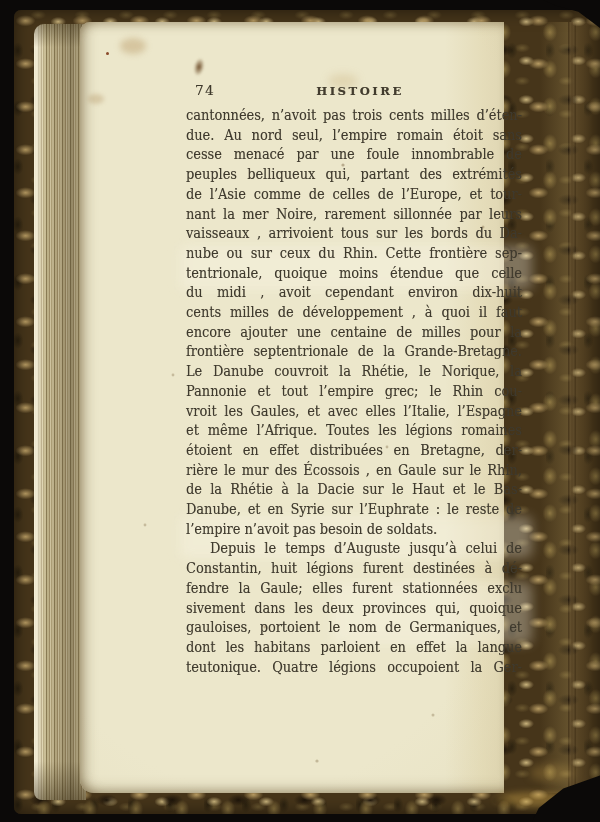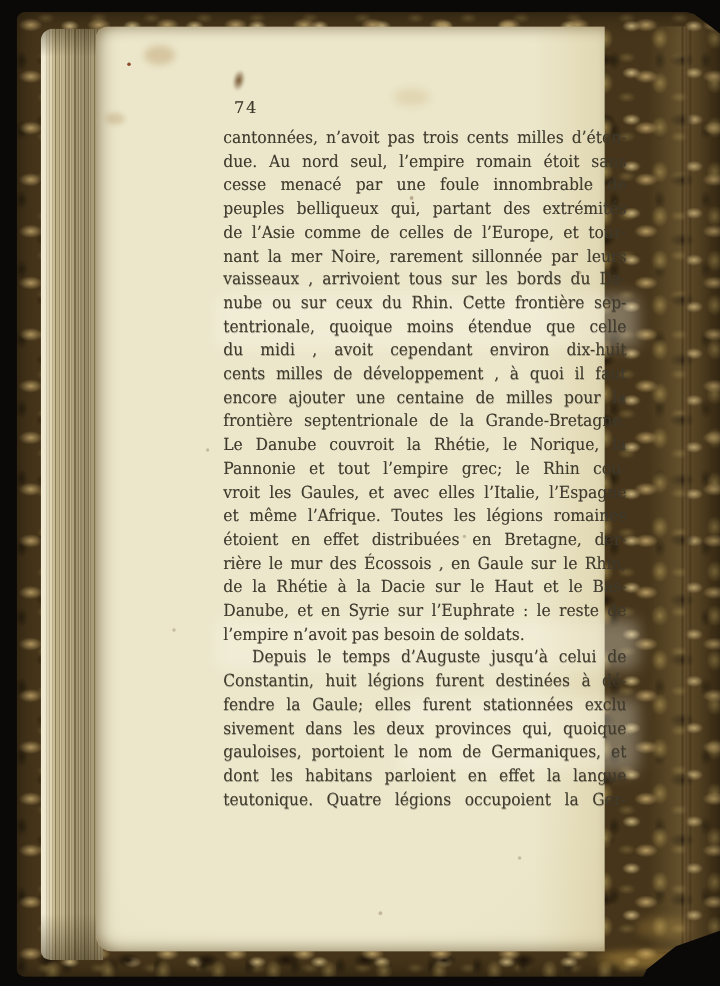--- a/index.html
+++ b/index.html
@@ -139,20 +139,21 @@
     <div class="stain stain-head"></div>
     <div class="stain stain-bottom"></div>
     <div class="stain speck-red"></div>
     <div class="specks"></div>
 
     <div class="gutter-warm"></div>
     <div class="crease"></div>
     <div class="sliver-shade"></div>
 
     <span class="pagenum">74</span>
+    <span class="running-head">HISTOIRE</span>
 
     <div class="textblock">
         <div class="para no-justify-last">
           <div class="tline">cantonnées, n’avoit pas trois cents milles d’éten-</div>
           <div class="tline">due. Au nord seul, l’empire romain étoit sans</div>
           <div class="tline">cesse menacé par une foule innombrable de</div>
           <div class="tline">peuples belliqueux qui, partant des extrémités</div>
           <div class="tline">de l’Asie comme de celles de l’Europe, et tour-</div>
           <div class="tline">nant la mer Noire, rarement sillonnée par leurs</div>
           <div class="tline">vaisseaux , arrivoient tous sur les bords du Da-</div>

